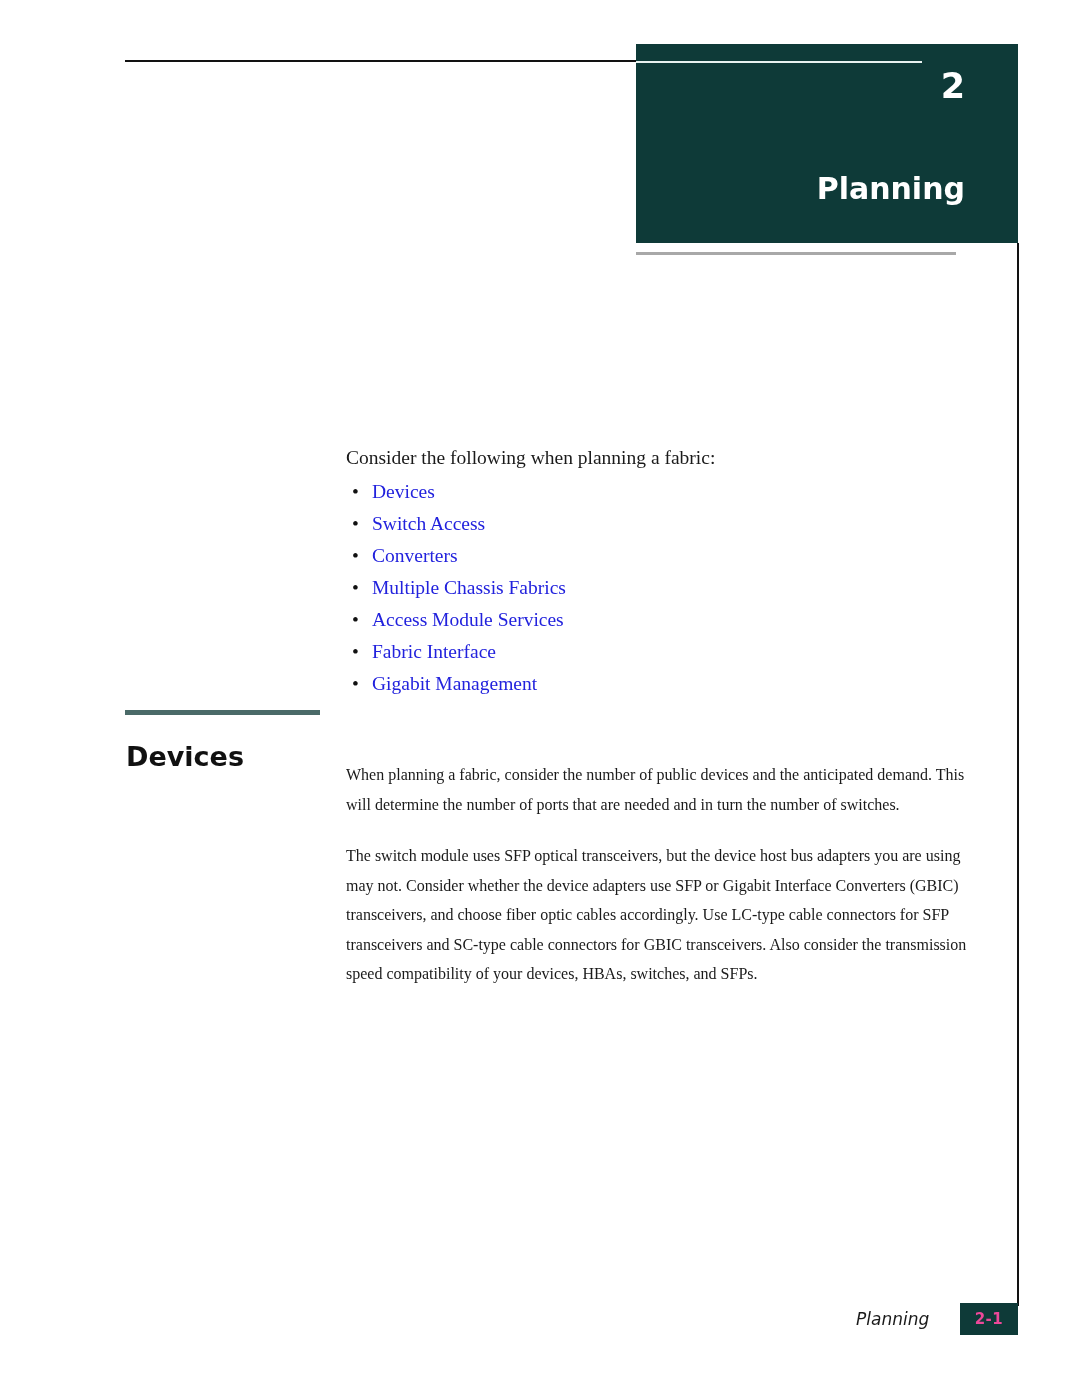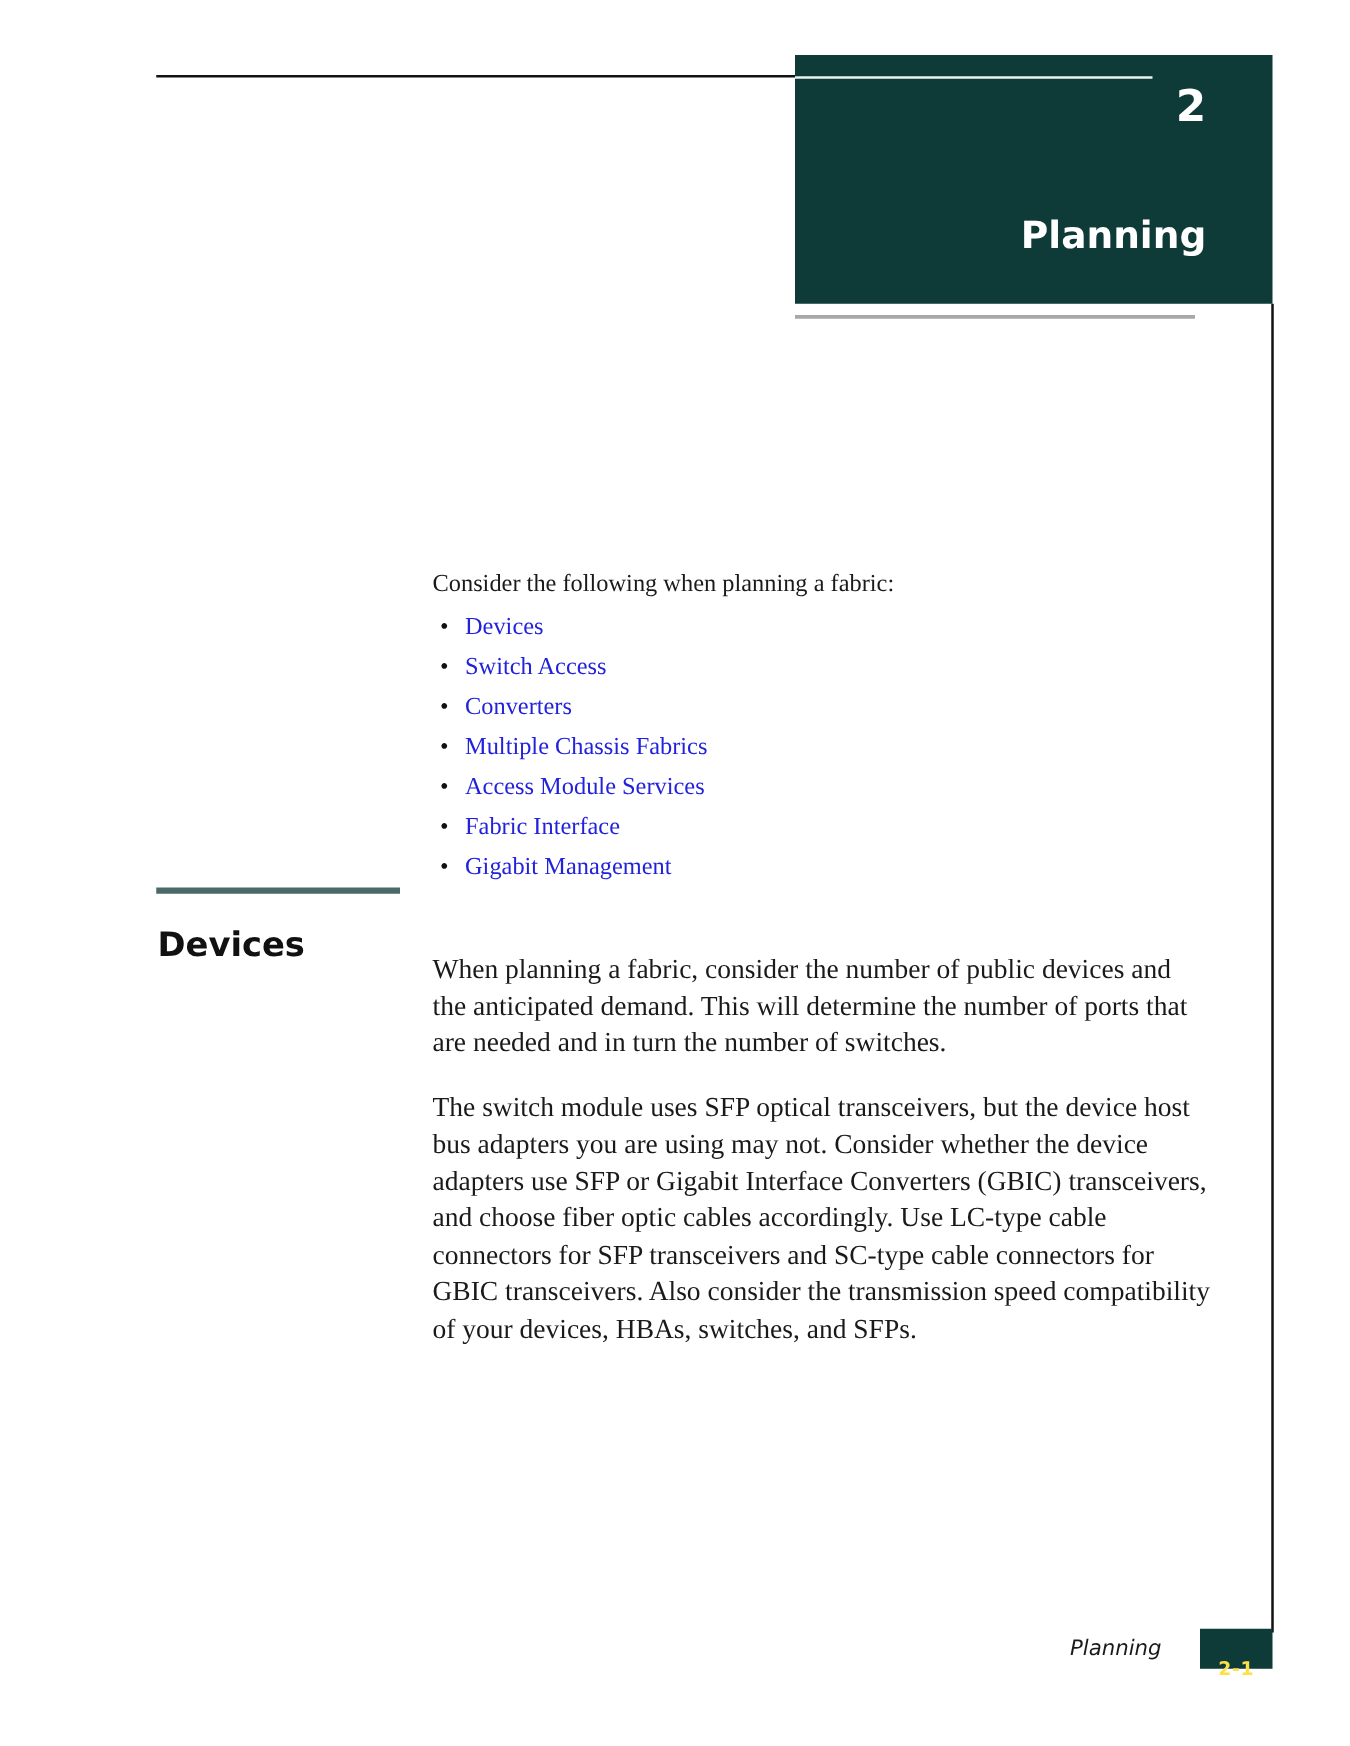--- a/index.html
+++ b/index.html
@@ -81,21 +81,21 @@
     top: 243px;
     width: 2px;
     height: 1063px;
     background: #121212;
   }
 
   
   #content {
     position: absolute;
     left: 346px;
-    top: 452px;
+    top: 442px;
     width: 620px;
   }
   .intro-line {
     font-size: 19.5px;
     line-height: 32px;
     margin: 0 0 2px 0;
   }
   #planning-list {
     list-style: none;
     margin: 0;
@@ -145,21 +145,21 @@
   }
 
   
   #section-body {
     position: absolute;
     left: 346px;
     top: 760px;
     width: 622px;
   }
   #section-body p {
-    font-size: 22px;
+    font-size: 16px;
     line-height: 29.5px;
     margin: 0 0 22px 0;
     text-align: left;
   }
 
   
   #footer-label {
     position: absolute;
     left: 856px;
     top: 1306px;
@@ -173,30 +173,30 @@
     position: absolute;
     left: 960px;
     top: 1303px;
     width: 58px;
     height: 32px;
     background: #0e3a38;
   }
   #footer-page-number {
     position: absolute;
     left: 0;
-    top: 16px;
+    top: 0;
     width: 58px;
     height: 32px;
     display: flex;
     align-items: center;
     justify-content: center;
     font-family: "DejaVu Sans", sans-serif;
     font-weight: bold;
     font-size: 15px;
-    color: #fde047;
+    color: #ec4899;
     letter-spacing: 0.5px;
   }
 </style>
 </head>
 <body>
 
 <div id="chapter-banner">
   <div id="chapter-number">2</div>
   <div id="chapter-title">Planning</div>
 </div>

